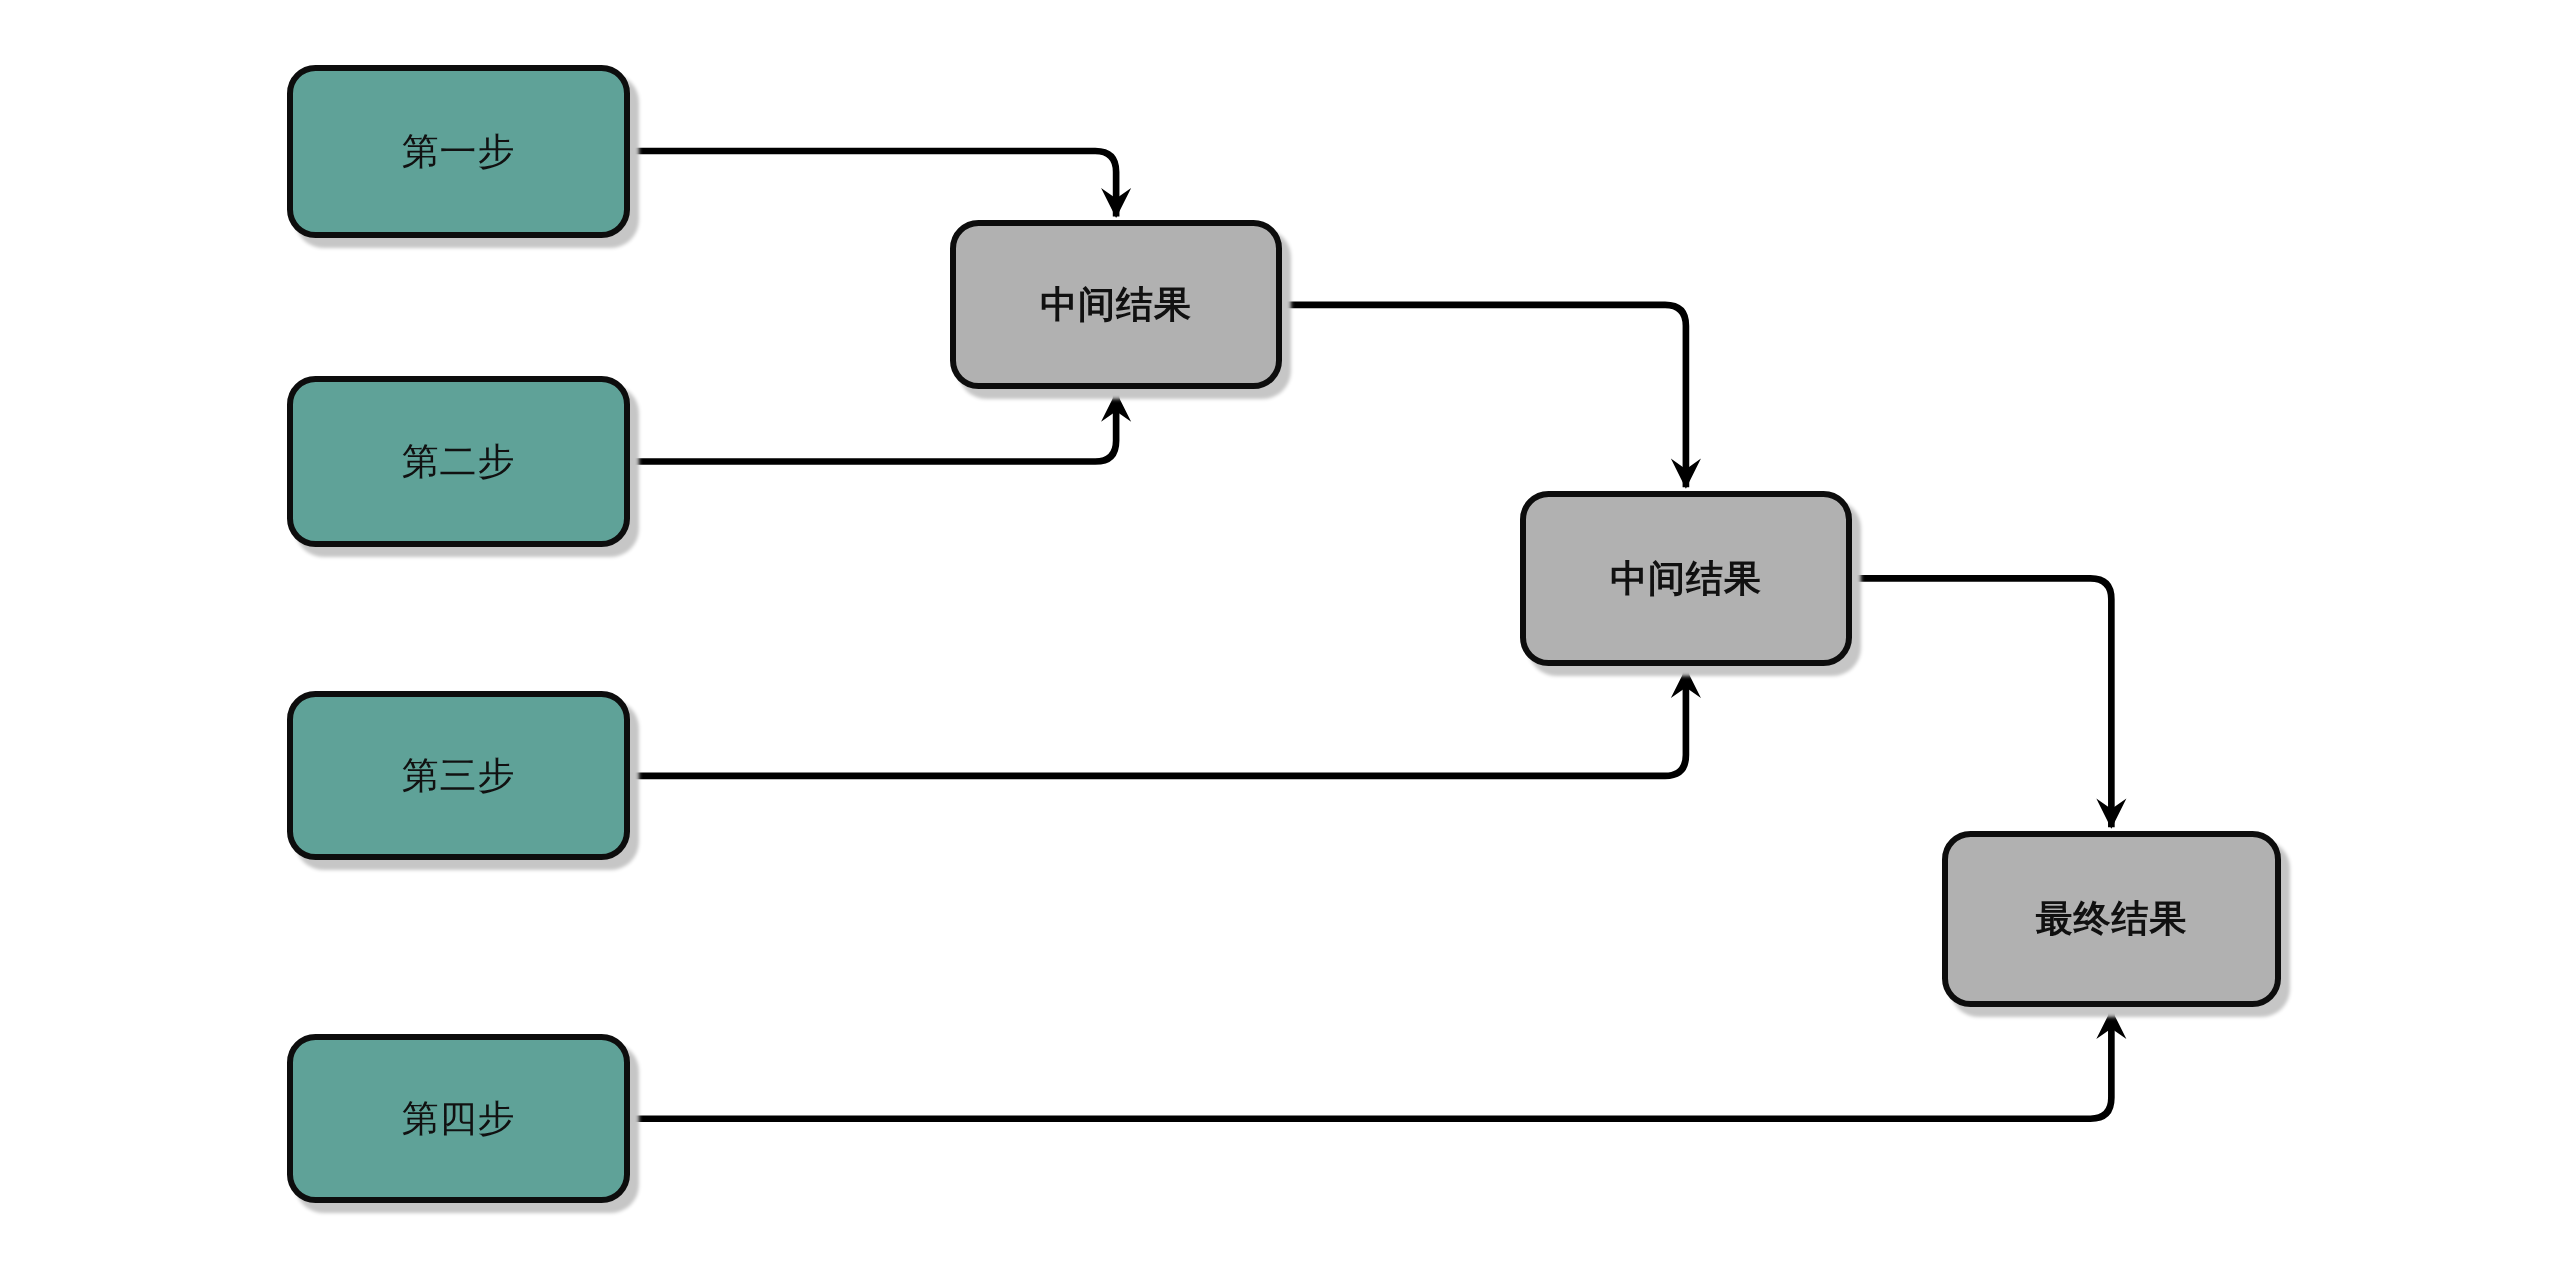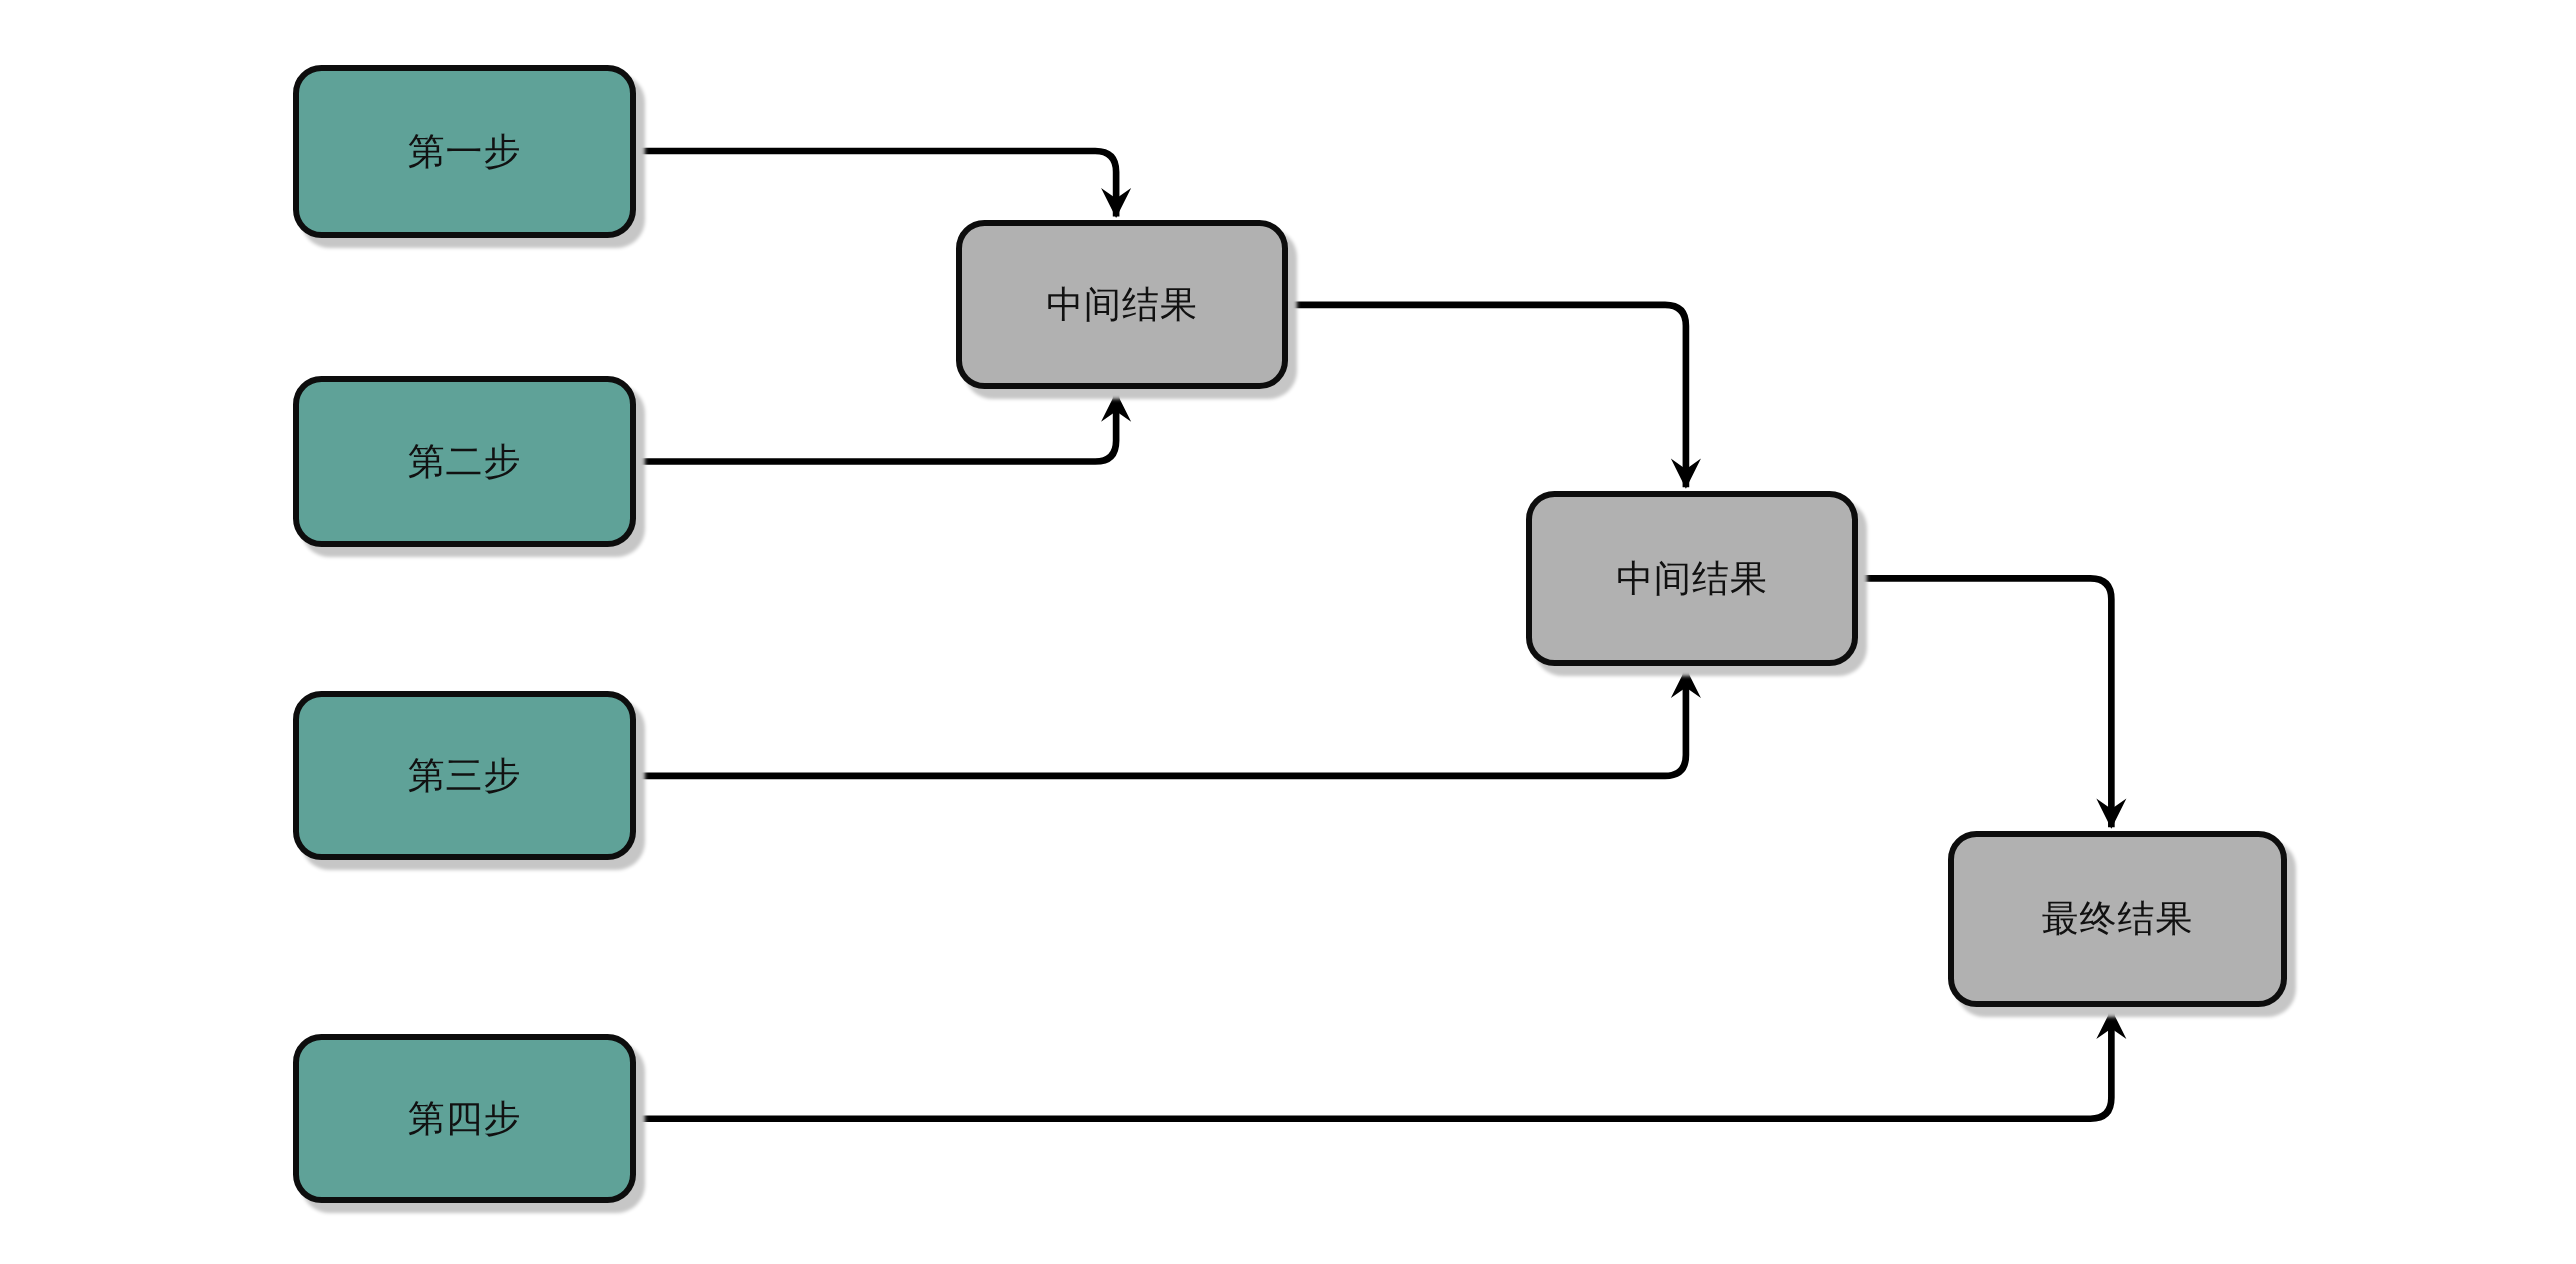--- a/index.html
+++ b/index.html
@@ -39,24 +39,23 @@
     border: 6.6px solid var(--node-border);
     border-radius: 28.5px;
     box-shadow: 8.5px 9.5px 3.8px var(--shadow);
     display: flex;
     align-items: center;
     justify-content: center;
     color: var(--text);
     font-size: 37px;
     letter-spacing: 0.9px;
     text-align: center;
-    margin-left: 6px;
   }
   .node-step   { background: var(--step-fill); }
-  .node-result { background: var(--result-fill); }
+  .node-result { background: var(--result-fill); font-weight: bold; }
 </style>
 </head>
 <body>
 
 <div class="canvas">
 
   <svg class="edges" viewBox="0 0 2712 1331" xmlns="http://www.w3.org/2000/svg">
     <defs>
       <marker id="arrowhead" viewBox="0 0 12 12" refX="10.5" refY="6" markerWidth="38" markerHeight="38" markerUnits="userSpaceOnUse" orient="auto-start-reverse">
         <path class="arrowhead-shape" d="M1 1 L11 6 L1 11 L4.5 6 Z"></path>

